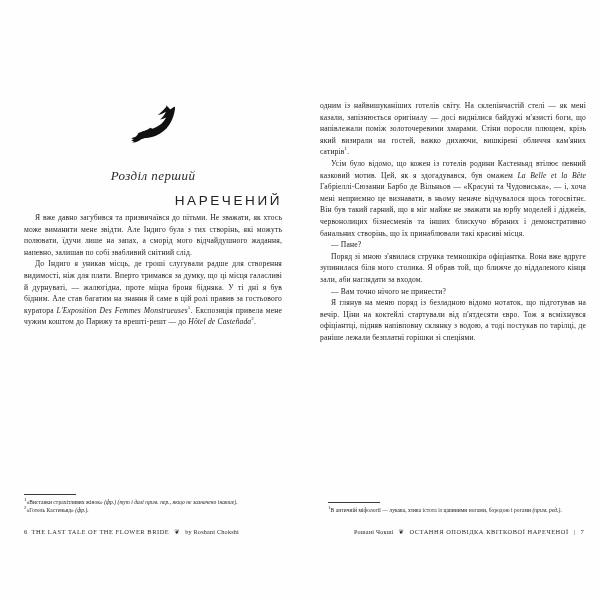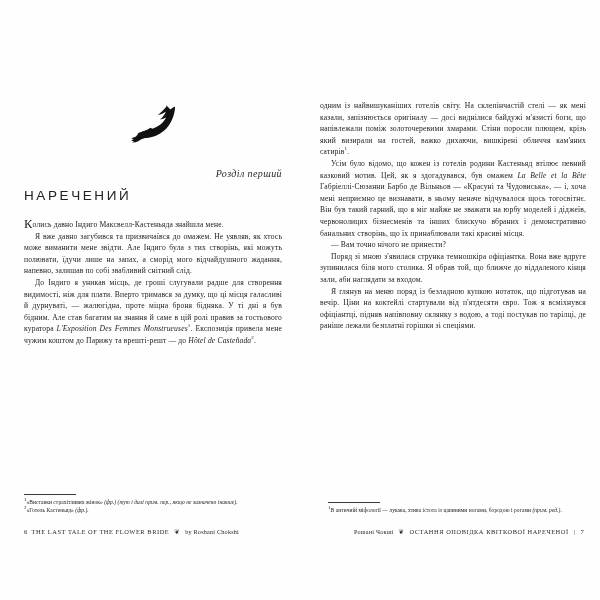--- a/index.html
+++ b/index.html
@@ -44,34 +44,34 @@
     position: relative;
   }
   .ornament svg {
     display: inline-block;
     vertical-align: top;
     margin-top: 4px;
   }
 
   
   .chapter-sub {
-    text-align: right;
+    text-align: center;
     font-style: italic;
-    font-size: 10px;
+    font-size: 13px;
     letter-spacing: 0.4px;
     color: #2a2a2a;
     margin: 0 0 9px 0;
   }
   .chapter-title {
-    text-align: left;
+    text-align: right;
     font-size: 13.5px;
     letter-spacing: 2.6px;
     font-weight: 400;
     color: #222222;
-    margin: 0 0 16px 0;
+    margin: 0 0 4px 0;
     font-family: "Liberation Sans", "DejaVu Sans", sans-serif;
   }
 
   
   .body-text { }
 
   p.para {
     margin: 0;
     text-align: justify;
     text-justify: inter-word;
@@ -175,23 +175,22 @@
         <path fill="#111111" d="M43.5 2.5c-2.6 3.2-5.4 6.1-8.6 8.4 2.9-.5 5.6-1.6 8-3.2-1.3 3.1-3.4 5.7-6 7.8 2.2-.3 4.3-1 6.2-2.1-1.6 3.3-4.1 6-7.2 8.1-2.6 1.8-5.5 3-8.5 3.9-1.8.5-3.7.9-5.5 1.4-2.5.7-4.9 1.7-6.9 3.4-.6.5-1.2 1.1-1.6 1.8-.5.8-1.4 1-2.2 1.3-1 .4-2.1.7-3.1 1.2.9.3 1.8.4 2.7.5-.8.6-1.7 1-2.6 1.4.9.4 1.9.5 2.9.5-.6.6-1.3 1.1-2 1.5 1.9.3 3.8-.1 5.5-.9 1.6-.7 3-1.7 4.4-2.8.5-.4 1-.6 1.6-.6 4.2-.1 8.4-.8 12.3-2.4 5.4-2.2 9.9-5.9 13.2-10.7 2.5-3.6 4.1-7.6 5.1-11.8.4-1.8.7-3.6.9-5.4.1-.9-.5-1.3-1.2-.9-1.3.7-2.5 1.6-3.6 2.6-1.2-1.4-2.4-2.7-3.7-4-.2-.2-.4-.3-.5-.5z"></path>
         <path fill="#111111" d="M27.5 23.8c-1.9 1.3-3.9 2.4-6 3.3-2.3 1-4.7 1.7-7.2 2.1 1.3.9 2.8 1.3 4.4 1.4-1.5.9-3.1 1.5-4.8 1.8 1.4.7 2.9 1 4.5.9-.9.7-2 1.2-3.1 1.5 2.3.5 4.6.2 6.8-.7 2.6-1.1 4.8-2.8 6.7-4.9 1-1.1 1.8-2.3 2.5-3.6-1.3-.6-2.6-1.2-3.8-1.8z"></path>
       </svg>
     </div>
 
     <div class="chapter-sub">Розділ перший</div>
     <div class="chapter-title">НАРЕЧЕНИЙ</div>
 
     <div class="body-text">
 
-      <p class="para first"><span class="dropcap">К</span><span>олись давно Індиго Максвелл-Кастеньяда знайшла мене.</span></p>
-
-      <p class="para"><span>Я вже давно загубився та призвичаївся до омажем. Не уявляв, як хтось може виманити мене звідти. Але Індиго була з тих створінь, які можуть полювати, їдучи лише на запах, а сморід мого відчайдушного жадання, напевно, залишав по собі звабливий снітний слід.</span></p>
+
+      <p class="para"><span>Я вже давно загубився та призвичаївся до пітьми. Не зважати, як хтось може виманити мене звідти. Але Індиго була з тих створінь, які можуть полювати, їдучи лише на запах, а сморід мого відчайдушного жадання, напевно, залишав по собі звабливий снітний слід.</span></p>
 
       <p class="para"><span>До Індиго я уникав місць, де гроші слугували радше для створення видимості, ніж для плати. Вперто тримався за думку, що ці місця галасливі й дурнуваті, — жалюгідна, проте міцна броня бідняка. У ті дні я був бідним. Але став багатим на знання й саме в цій ролі правив за гостьового куратора </span><i>L'Exposition Des Femmes Monstrueuses</i><sup>1</sup><span>. Експозиція привела мене чужим коштом до Парижу та врешті-решт — до </span><i>Hôtel de Casteñada</i><sup>2</sup><span>.</span></p>
 
 
     </div>
 
     <div class="footnotes">
       <div class="footnote-rule"></div>
       <p class="footnote"><sup>1</sup><span>«Виставки страхітливих жінок» </span><i>(фр.) (тут і далі прим. пер., якщо не зазначено інакше).</i></p>
       <p class="footnote"><sup>2</sup><span>«Готель Кастеньяд» </span><i>(фр.).</i></p>
@@ -207,26 +206,27 @@
   </div>
 
   <div class="page page-right">
 
     <div class="body-text">
 
       <p class="para noindent"><span>одним із найвишуканіших готелів світу. На склепінчастій стелі — як мені казали, запізнюється оригіналу — досі виднілися байдужі м'язисті боги, що напівлежали поміж золоточеревими хмарами. Стіни поросли плющем, крізь який визирали на гостей, важко дихаючи, вишкірені обличчя кам'яних сатирів</span><sup>1</sup><span>.</span></p>
 
       <p class="para"><span>Усім було відомо, що кожен із готелів родини Кастеньяд втілює певний казковий мотив. Цей, як я здогадувався, був омажем </span><i>La Belle et la Bête</i><span> Габріеллі-Сюзанни Барбо де Вільньов — «Красуні та Чудовиська», — і, хоча мені неприємно це визнавати, в ньому неначе відчувалося щось тогосвітнє. Він був такий гарний, що я міг майже не зважати на юрбу моделей і діджеїв, червонолицих бізнесменів та інших блискучо вбраних і демонстративно банальних створінь, що їх принаблювали такі красиві місця.</span></p>
 
+      <p class="para"><span>— Пане?</span></p>
+
+      <p class="para"><span>Поряд зі мною з'явилася струнка темношкіра офіціантка. Вона вже вдруге зупинилася біля мого столика. Я обрав той, що ближче до віддаленого кінця зали, аби наглядати за входом.</span></p>
 
       <p class="para"><span>— Вам точно нічого не принести?</span></p>
 
-      <p class="para"><span>Поряд зі мною з'явилася струнка темношкіра офіціантка. Вона вже вдруге зупинилася біля мого столика. Я обрав той, що ближче до віддаленого кінця зали, аби наглядати за входом.</span></p>
-
-      <p class="para"><span>Я глянув на меню поряд із безладною купкою нотаток, що підготував на вечір. Ціни на коктейлі стартували від п'ятдесяти євро. Тож я всміхнувся офіціантці, підняв напівповну склянку з водою, а тоді постукав по тарілці, де раніше лежали безплатні горішки зі спеціями.</span></p>
+      <p class="para"><span>Я глянув на меню поряд із безладною відомо нотаток, що підготував на вечір. Ціни на коктейлі стартували від п'ятдесяти євро. Тож я всміхнувся офіціантці, підняв напівповну склянку з водою, а тоді постукав по тарілці, де раніше лежали безплатні горішки зі спеціями.</span></p>
 
 
     </div>
 
     <div class="footnotes">
       <div class="footnote-rule"></div>
       <p class="footnote"><sup>1</sup><span>В античній міфології — лукава, хтива істота із цапиними ногами, бородою і рогами </span><i>(прим. ред.).</i></p>
     </div>
 
     <div class="footer footer-right">

